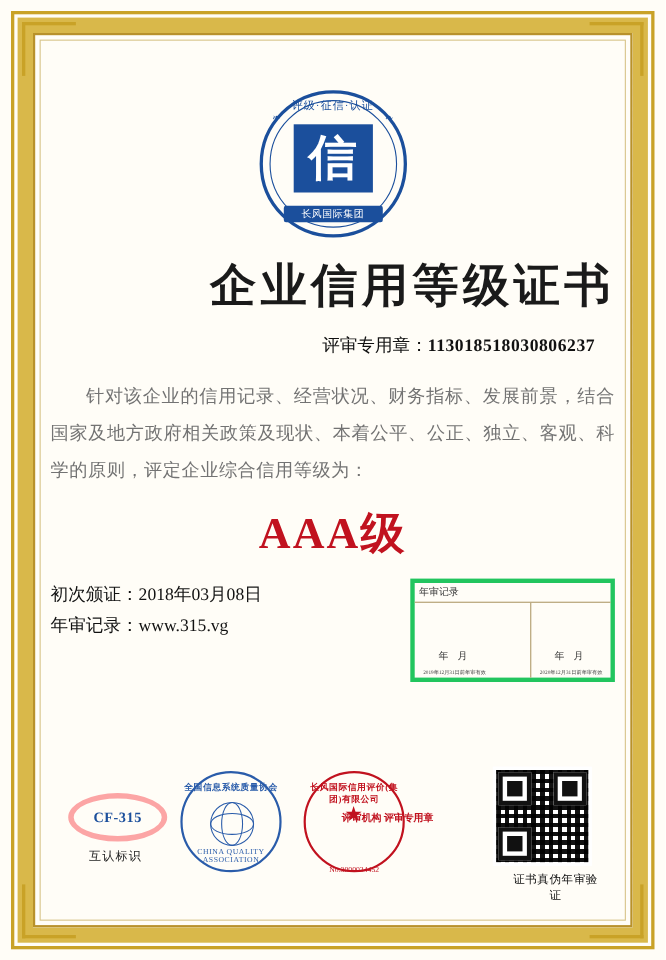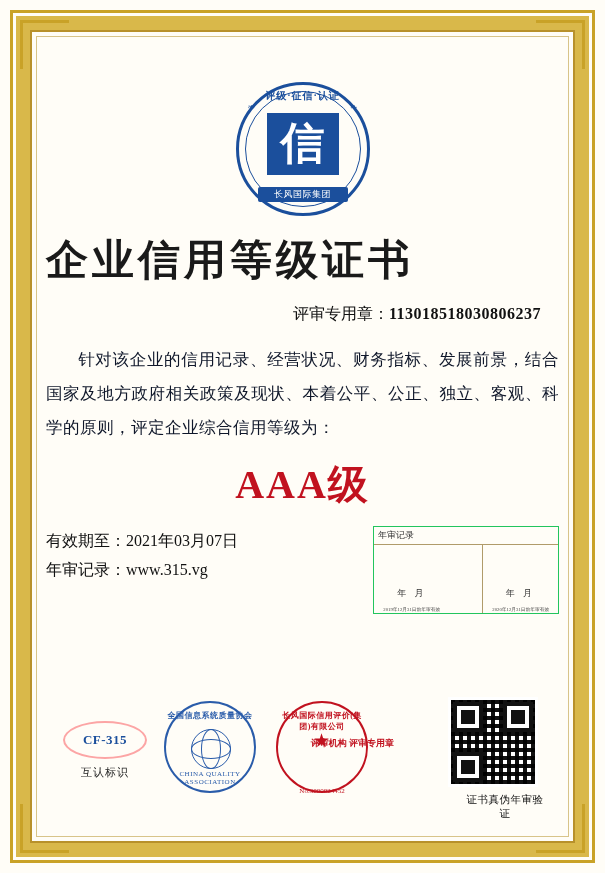--- a/index.html
+++ b/index.html
@@ -93,21 +93,21 @@
   }
   .emblem-top-text {
     position: absolute;
     top: 7px;
     left: 0;
     width: 100%;
     text-align: center;
     font-size: 10px;
     color: #1b4f9c;
     letter-spacing: 1px;
-    font-weight: bold;
+    font-weight: normal;
   }
   .emblem-center {
     position: absolute;
     left: 31px;
     top: 31px;
     width: 72px;
     height: 62px;
     background: #1b4f9c;
     color: #ffffff;
     font-size: 44px;
@@ -136,21 +136,21 @@
     font-size: 9px;
     color: #1b4f9c;
     line-height: 7px;
   }
   .wheat.left { left: 12px; }
   .wheat.right { right: 12px; }
 
   
   .main-title {
     margin-top: 16px;
-    text-align: left;
+    text-align: right;
     font-size: 42px;
     font-weight: bold;
     letter-spacing: 4px;
     color: #1a1a1a;
     font-family: "Liberation Serif", serif;
   }
   .code-line {
     margin-top: 16px;
     text-align: right;
     padding-right: 18px;
@@ -166,21 +166,21 @@
     text-align: center;
     font-size: 27px;
     font-weight: bold;
     letter-spacing: 2px;
     color: #111;
   }
   .body-text {
     margin-top: 18px;
     font-size: 16.5px;
     line-height: 34px;
-    color: #0f172a;
+    color: #737373;
     text-align: justify;
     letter-spacing: 0.5px;
   }
   .body-text .indent { display: inline-block; width: 32px; }
   .grade {
     margin-top: 12px;
     text-align: center;
     color: #c1121f;
     font-weight: bold;
     font-size: 40px;
@@ -195,21 +195,21 @@
     justify-content: space-between;
     align-items: flex-start;
   }
   .details {
     font-size: 16px;
     line-height: 29px;
     color: #111;
   }
   .review-box {
     width: 186px;
-    border: 1px solid #22c55e;
+    border: 4px solid #22c55e;
     box-sizing: border-box;
   }
   .review-title {
     font-size: 9px;
     padding: 2px 4px;
     border-bottom: 1px solid #b09b6a;
     color: #333;
   }
   .review-cells {
     display: flex;
@@ -256,21 +256,21 @@
     text-align: center;
   }
   .seal-cf {
     left: 16px;
     top: 26px;
     width: 86px;
   }
   .cf-oval {
     width: 80px;
     height: 34px;
-    border: 2px solid #fca5a5;
+    border: 5px solid #fca5a5;
     border-radius: 50%;
     color: #1b4f9c;
     font-size: 13px;
     font-weight: bold;
     line-height: 34px;
     letter-spacing: 0.5px;
     margin: 0 auto;
   }
   .seal-caption {
     margin-top: 6px;
@@ -444,21 +444,21 @@
 
 
     <div class="body-text"><span class="indent"></span><span>针对该企业的信用记录、经营状况、财务指标、发展前景，结合国家及地方政府相关政策及现状、本着公平、公正、独立、客观、科学的原则，评定企业综合信用等级为：</span></div>
 
     <div class="grade">
       <span class="grade-letters">AAA</span><span>级</span>
     </div>
 
     <div class="details-row">
       <div class="details">
-        <div>有效期至：2021年03月07日</div>
+        <div>初次颁证：2018年03月08日</div>
         <div>年审记录：www.315.vg</div>
       </div>
 
       <div class="review-box">
         <div class="review-title">年审记录</div>
         <div class="review-cells">
           <div class="review-cell">
             <div class="review-ym">年 月</div>
             <div class="review-foot">2019年12月31日前年审有效</div>
           </div>

